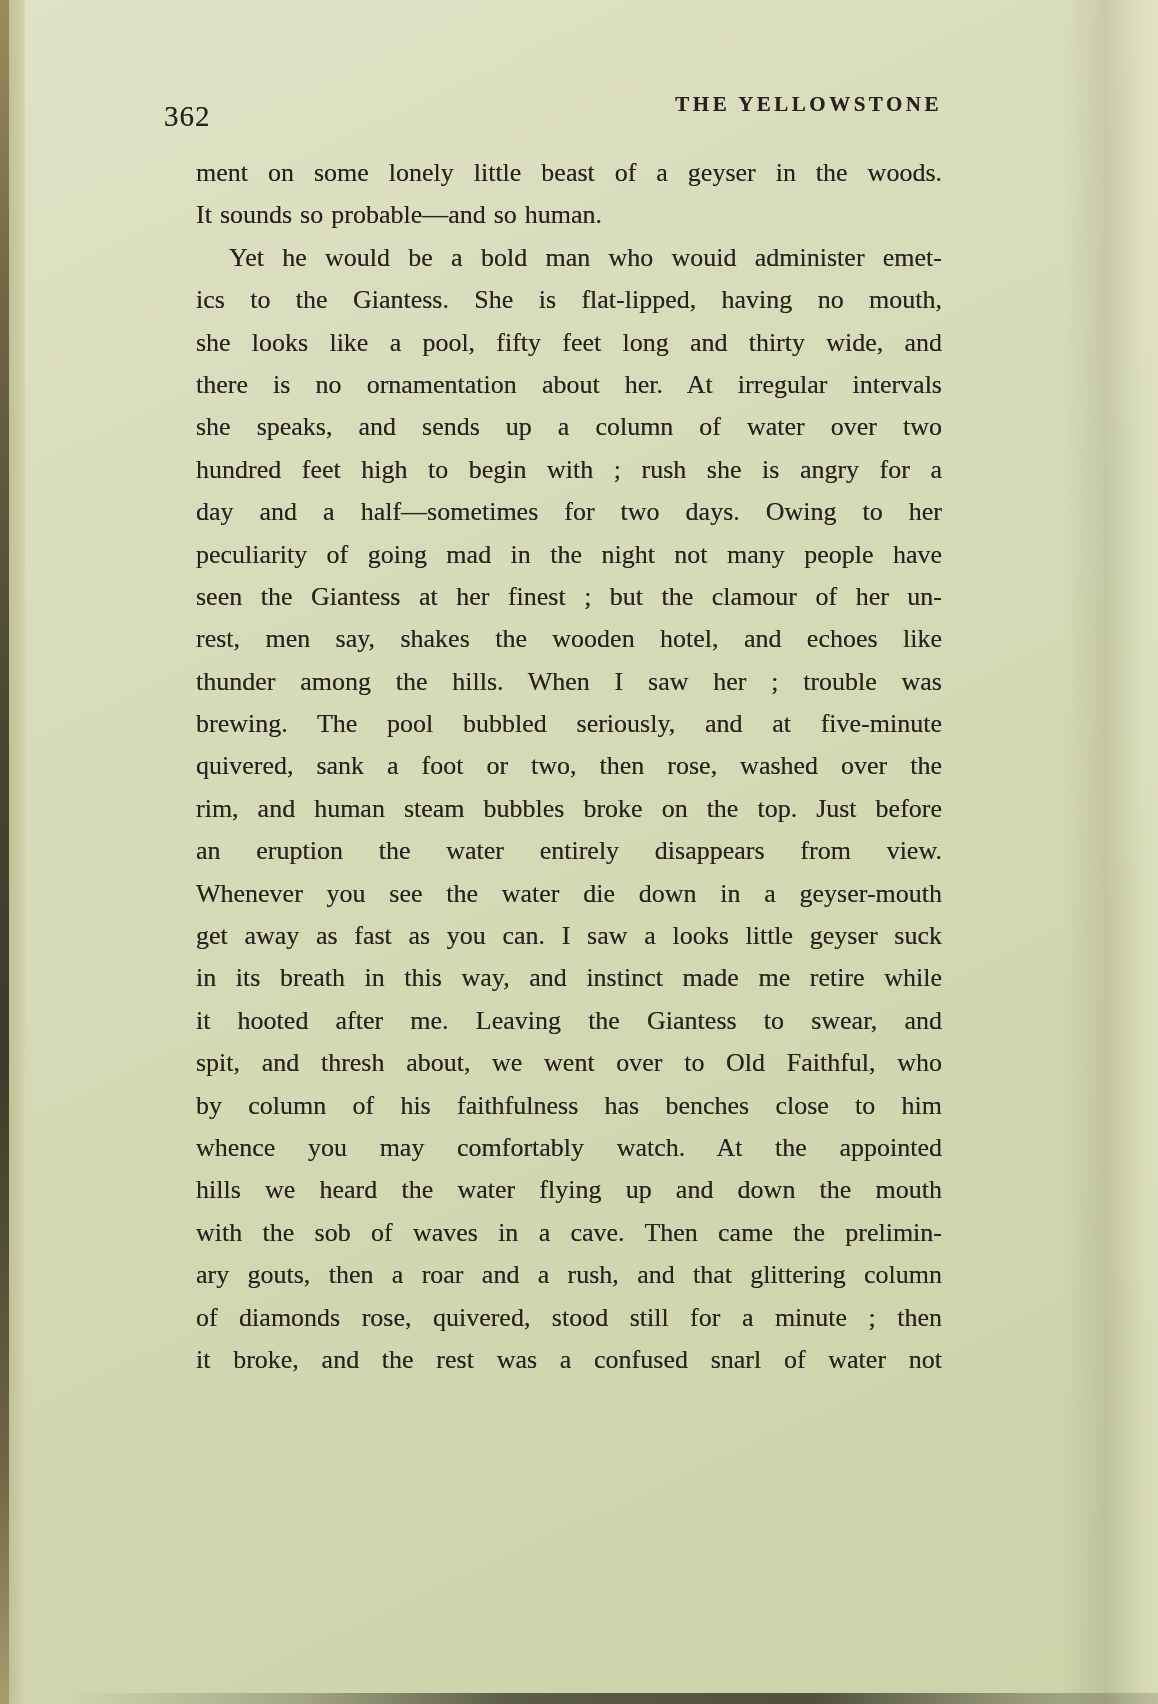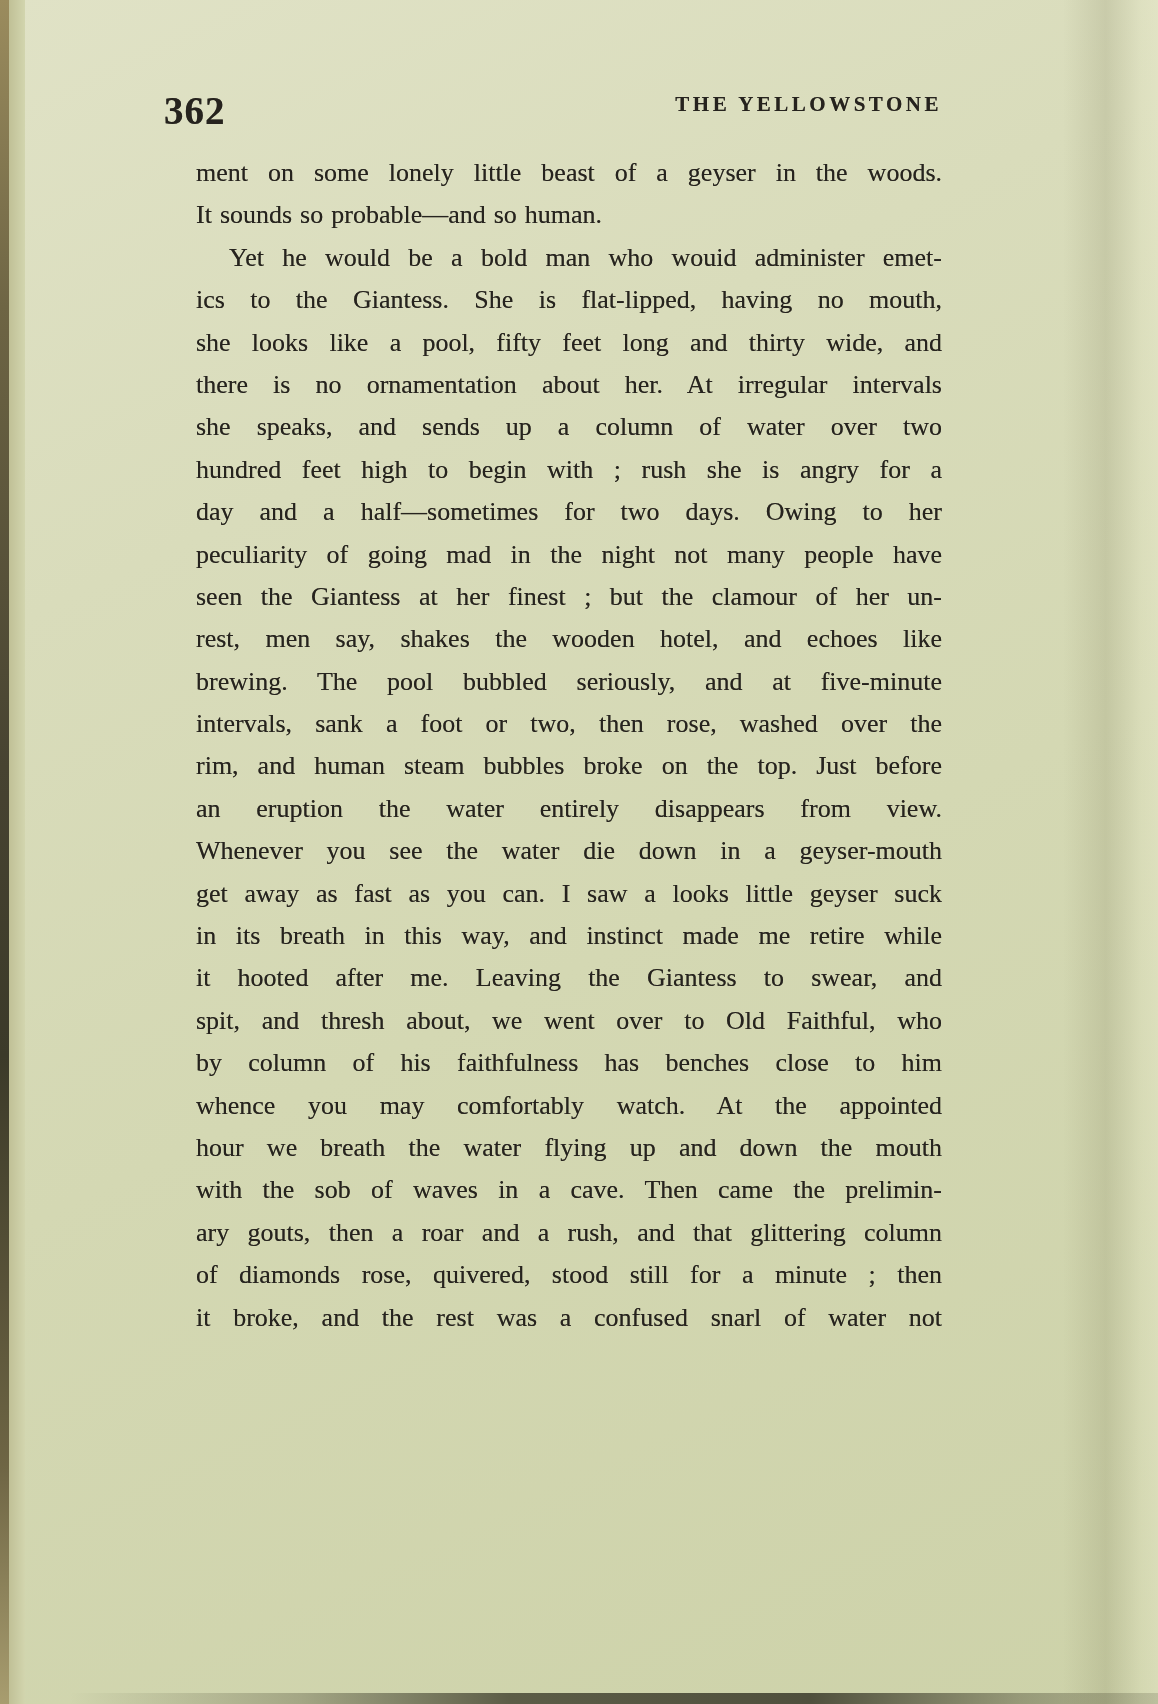--- a/index.html
+++ b/index.html
@@ -27,22 +27,22 @@
       rgba(44,43,30,0.78) 70%, rgba(62,60,40,0.38) 88%, rgba(62,60,40,0.18) 100%);
   }
   .shade-right {
     position: absolute; right: 0; top: 0; width: 95px; height: 100%; pointer-events: none;
     background: linear-gradient(to right,
       rgba(110,108,72,0) 0%, rgba(110,108,72,0.16) 45%,
       rgba(236,236,206,0.22) 82%, rgba(240,240,212,0.34) 100%);
   }
   .header { position: absolute; left: 172px; top: 88px; width: 770px; height: 42px; }
   .pagenum {
-    position: absolute; left: -8px; top: 0;
-    font-size: 39px; font-weight: bold; letter-spacing: 1px;
+    position: absolute; left: -8px; top: 12px;
+    font-size: 29px; font-weight: normal; letter-spacing: 1px;
     text-shadow: 0 0 0.5px rgba(32,30,24,0.55);
   }
   .title {
     position: absolute; left: 0; right: 0; top: 4px; text-align: right;
     font-size: 21px; font-weight: bold; letter-spacing: 3.5px;
     text-shadow: 0 0 0.5px rgba(32,30,24,0.55);
   }
   .text-column { position: absolute; left: 172px; top: 152px; width: 770px; }
   .line {
     height: 42.4px; line-height: 42.4px; font-size: 26px;
@@ -78,32 +78,33 @@
         <div class="line indent">Yet he would be a bold man who wouid administer emet-</div>
         <div class="line">ics to the Giantess. She is flat-lipped, having no mouth,</div>
         <div class="line">she looks like a pool, fifty feet long and thirty wide, and</div>
         <div class="line">there is no ornamentation about her. At irregular intervals</div>
         <div class="line">she speaks, and sends up a column of water over two</div>
         <div class="line">hundred feet high to begin with ; rush she is angry for a</div>
         <div class="line">day and a half—sometimes for two days. Owing to her</div>
         <div class="line">peculiarity of going mad in the night not many people have</div>
         <div class="line">seen the Giantess at her finest ; but the clamour of her un-</div>
         <div class="line">rest, men say, shakes the wooden hotel, and echoes like</div>
+        <div class="line">thunder among the hills. When I saw her ; trouble was</div>
         <div class="line">brewing. The pool bubbled seriously, and at five-minute</div>
-        <div class="line">intervals, sank a foot or two, then rose, washed over the</div>
+        <div class="line">quivered, sank a foot or two, then rose, washed over the</div>
         <div class="line">rim, and human steam bubbles broke on the top. Just before</div>
         <div class="line">an eruption the water entirely disappears from view.</div>
         <div class="line">Whenever you see the water die down in a geyser-mouth</div>
         <div class="line">get away as fast as you can. I saw a looks little geyser suck</div>
         <div class="line">in its breath in this way, and instinct made me retire while</div>
         <div class="line">it hooted after me. Leaving the Giantess to swear, and</div>
         <div class="line">spit, and thresh about, we went over to Old Faithful, who</div>
         <div class="line">by column of his faithfulness has benches close to him</div>
         <div class="line">whence you may comfortably watch. At the appointed</div>
-        <div class="line">hour we breath the water flying up and down the mouth</div>
+        <div class="line">hills we heard the water flying up and down the mouth</div>
         <div class="line">with the sob of waves in a cave. Then came the prelimin-</div>
         <div class="line">ary gouts, then a roar and a rush, and that glittering column</div>
         <div class="line">of diamonds rose, quivered, stood still for a minute ; then</div>
         <div class="line">it broke, and the rest was a confused snarl of water not</div>
       </div>
     </div>
 
   <div class="shade-right"></div>
   <div class="edge-bottom"></div>
 </div>

